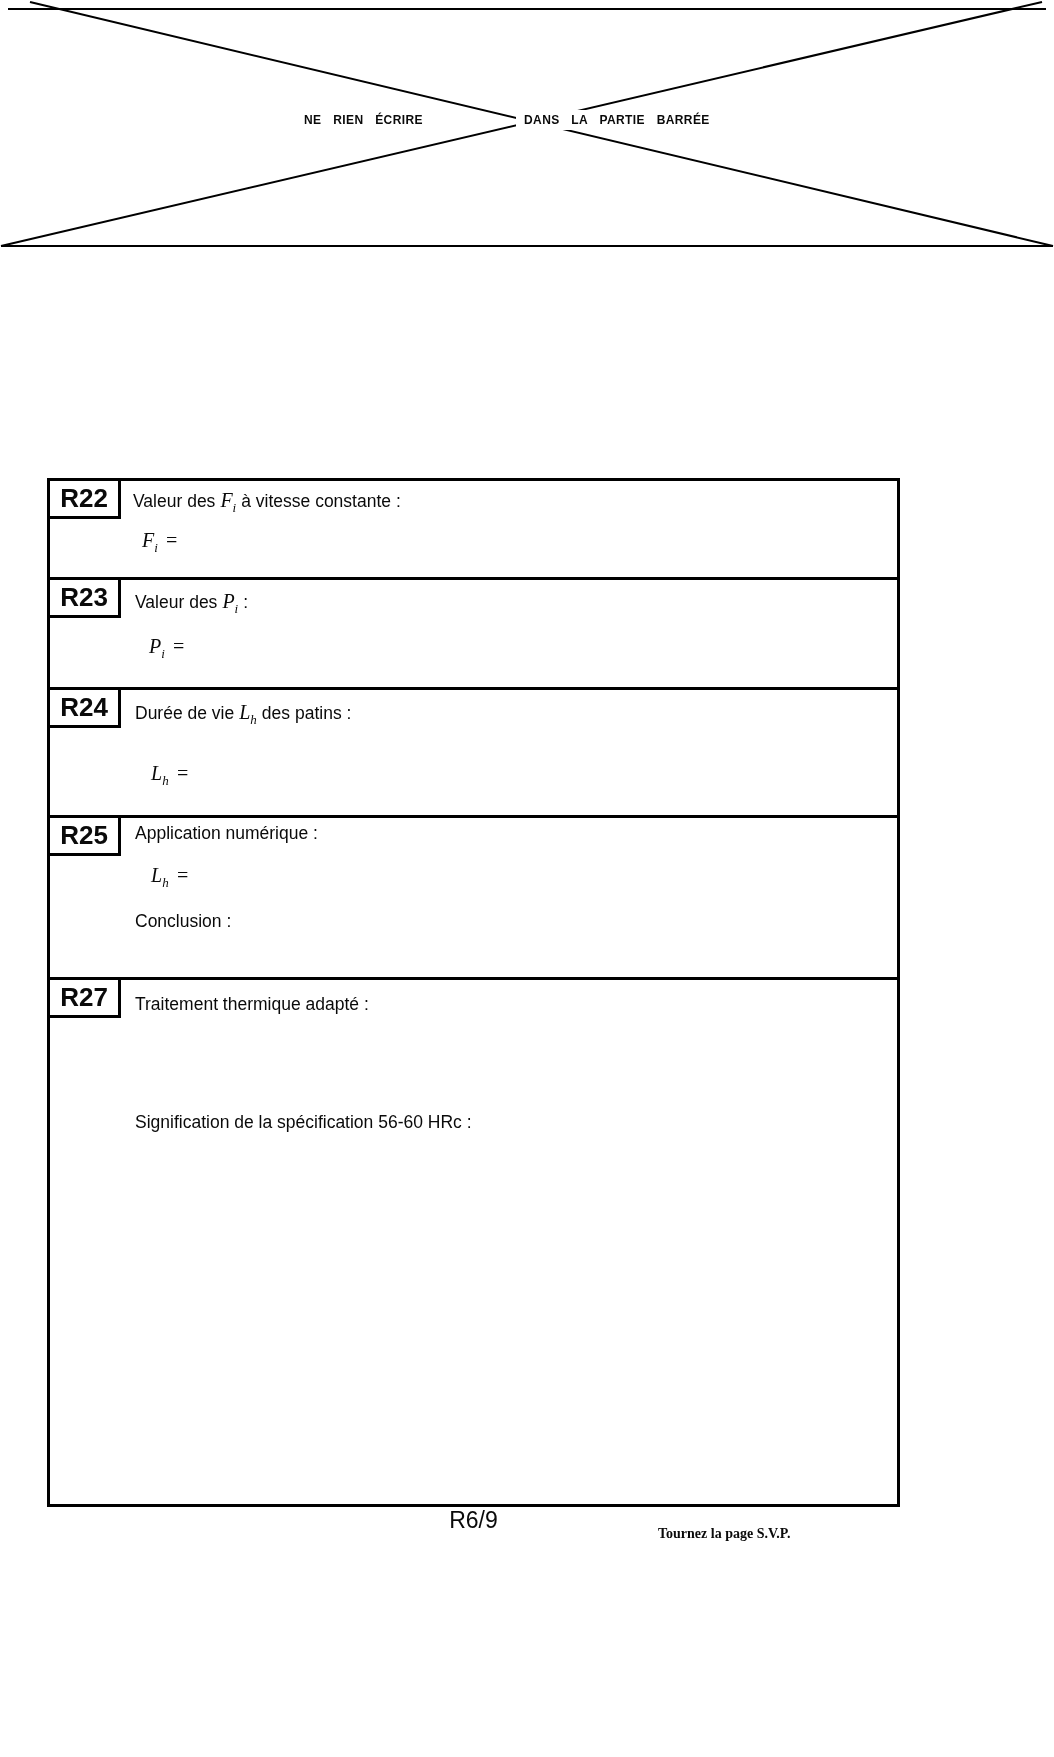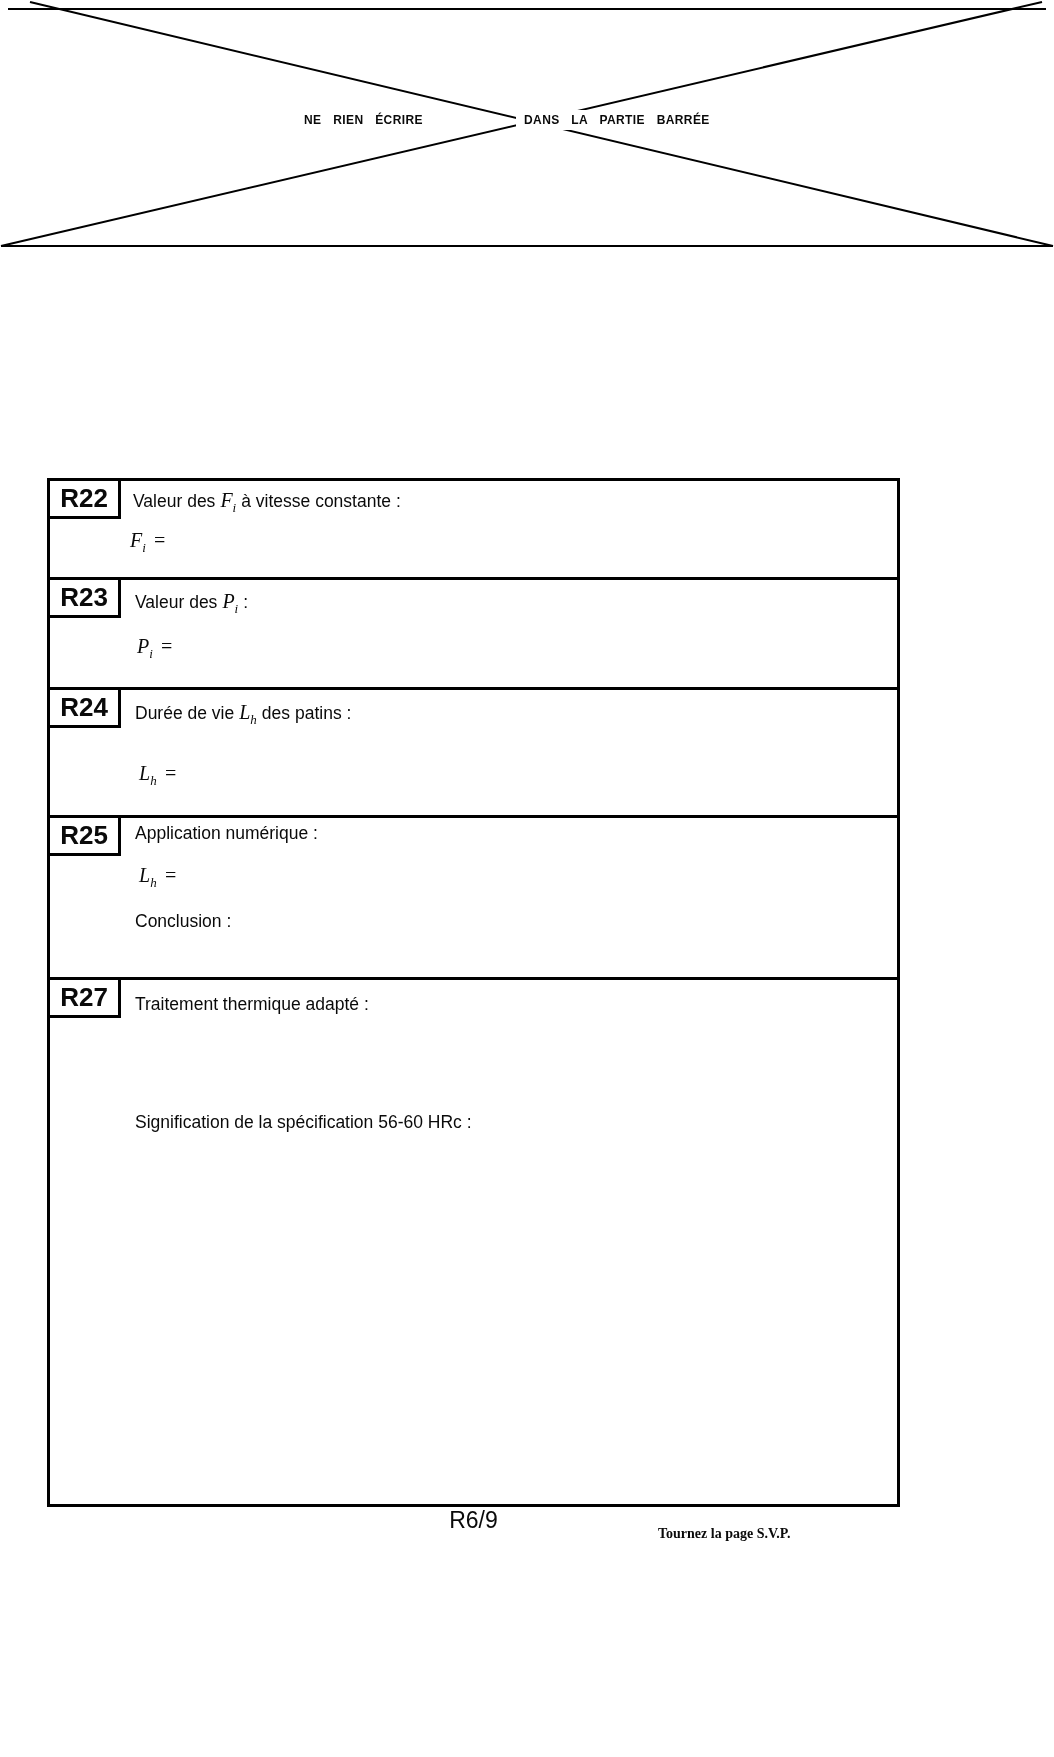--- a/index.html
+++ b/index.html
@@ -60,21 +60,21 @@
 
   .txt { position: absolute; font-size: 17.5px; white-space: nowrap; }
   .math {
     font-family: "Liberation Serif", serif;
     font-style: italic;
     font-size: 20px;
     margin: 0 5px;
   }
   .math sub { font-size: 13px; font-style: italic; line-height: 0; }
   .math .eq { margin-left: 7px; font-style: italic; }
-  .ans .math { margin: 0; }
+  .ans .math { margin: 12px; }
 
   .r22-title { left: 83px; top: 8px; }
   .r22-ans   { left: 80px; top: 48px; }
   .r23-title { left: 85px; top: 10px; }
   .r23-ans   { left: 87px; top: 55px; }
   .r24-title { left: 85px; top: 11px; }
   .r24-ans   { left: 89px; top: 72px; }
   .r25-title { left: 85px; top: 5px; }
   .r25-ans   { left: 89px; top: 46px; }
   .r25-conc  { left: 85px; top: 93px; }

